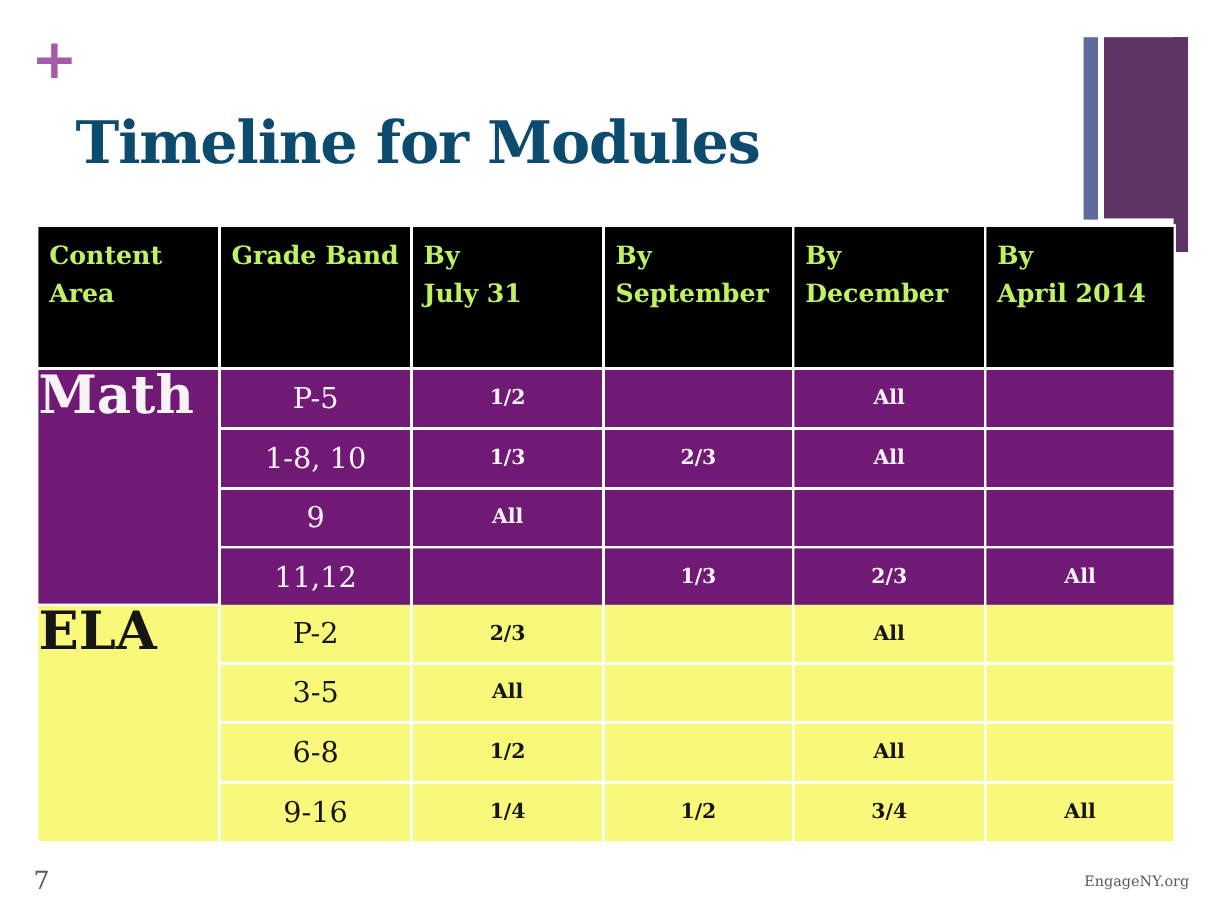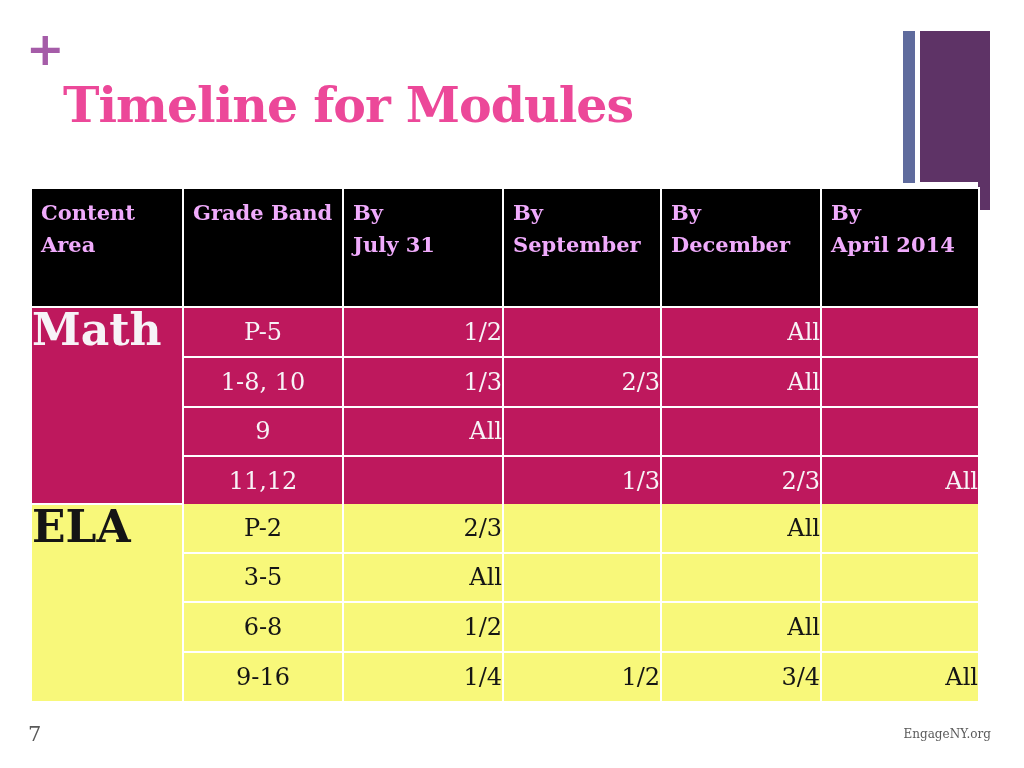--- a/index.html
+++ b/index.html
@@ -23,26 +23,26 @@
     top: 26px;
     font-family: "DejaVu Sans", sans-serif;
     font-weight: 800;
     font-size: 46px;
     line-height: 1;
     color: #a55ca8;
   }
   .slide-title {
     position: absolute;
     left: 63px;
-    top: 48px;
+    top: 62px;
     font-family: "DejaVu Serif", serif;
     font-weight: bold;
     font-size: 49px;
     line-height: 1;
-    color: #ec4899;
+    color: #0c4a6e;
     letter-spacing: -1px;
     white-space: nowrap;
   }
 
   
   .accent-bar-slate {
     position: absolute;
     left: 903px;
     top: 31px;
     width: 12px;
@@ -80,46 +80,47 @@
   table.modules td, table.modules th {
     border: 2px solid #ffffff;
     padding: 0;
     overflow: hidden;
   }
   table.modules tr.header-row {
     height: 119px;
   }
   table.modules th {
     background: #000000;
-    color: #f0abfc;
+    color: #bef264;
     font-weight: bold;
     font-size: 21px;
     line-height: 1.5;
     text-align: left;
     vertical-align: top;
     padding: 8px 4px 0 9px;
     white-space: pre-line;
   }
   td.section-label {
     vertical-align: top;
     font-weight: bold;
     font-size: 44px;
     line-height: 1;
     padding: 8px 0 0 7px;
   }
-  td.math-cell { background: #be185d; color: #f7f3f7; margin-top: 10px; }
+  td.math-cell { background: #701a75; color: #f7f3f7; margin-top: 10px; }
   td.ela-cell  { background: #f8f87a; color: #151515; }
   td.grade-band {
     text-align: center;
     font-size: 24px;
   }
   td.value-cell {
-    text-align: right;
-    font-size: 24px;
+    text-align: center;
+    font-size: 17px;
     padding-left: 10px;
+    font-weight: bold;
   }
   
   tr.math-last td { border-bottom: none; }
   tr.ela-first td { border-top: none; }
   tr.ela-first td.section-label { border-top: none; }
 
   
   .page-number {
     position: absolute;
     left: 28px;

